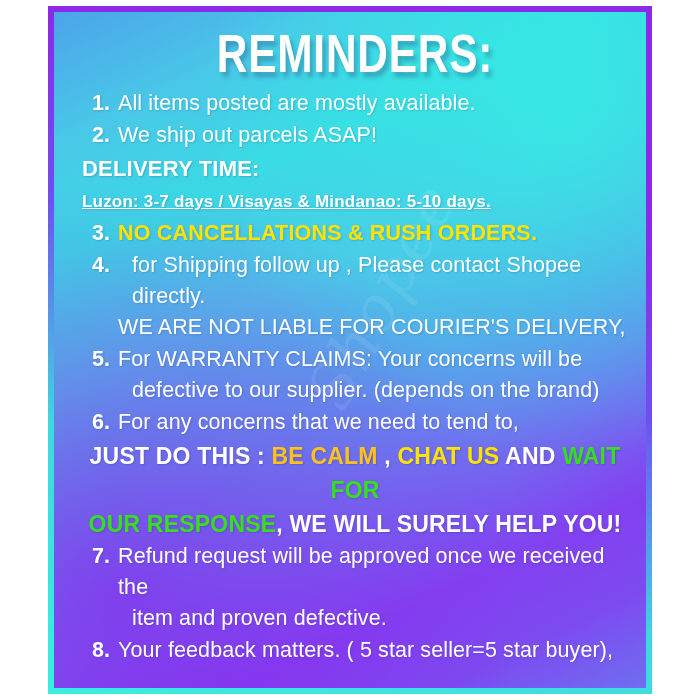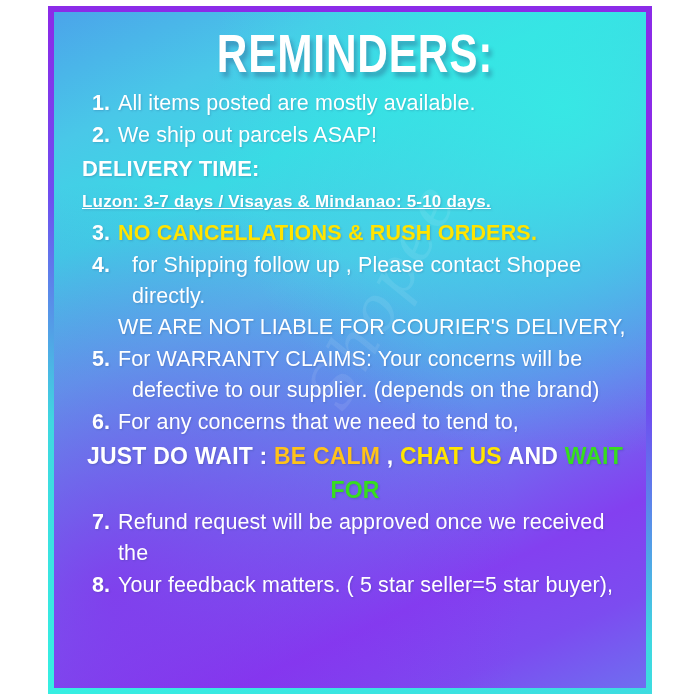--- a/index.html
+++ b/index.html
@@ -232,26 +232,28 @@
             <span class="line">For WARRANTY CLAIMS: Your concerns will be</span>
             <span class="line indent">defective to our supplier. (depends on the brand)</span>
           </li>
 
           <li class="item">
             <span class="marker">6.</span>
             <span class="line">For any concerns that we need to tend to,</span>
           </li>
 
           <li style="list-style:none;margin:0;padding:0;">
-            <span class="row-emph"><span class="em-white">JUST DO WAIT : </span><span class="em-gold">BE CALM</span><span class="em-white"> , </span><span class="em-yellow">CHAT US</span><span class="em-white"> AND </span><span class="em-green">WAIT FOR</span></span>
+            <span class="row-emph"><span class="em-white">JUST DO THIS : </span><span class="em-gold">BE CALM</span><span class="em-white"> , </span><span class="em-yellow">CHAT US</span><span class="em-white"> AND </span><span class="em-green">WAIT FOR</span></span>
+            <span class="row-emph"><span class="em-green">OUR RESPONSE</span><span class="em-white">, WE WILL SURELY HELP YOU!</span></span>
           </li>
 
           <li class="item">
             <span class="marker">7.</span>
             <span class="line">Refund request will be approved once we received the</span>
+            <span class="line indent">item and proven defective.</span>
           </li>
 
           <li class="item">
             <span class="marker">8.</span>
             <span class="line">Your feedback matters. ( 5 star seller=5 star buyer),</span>
           </li>
 
         </ul>
 
       </div>

